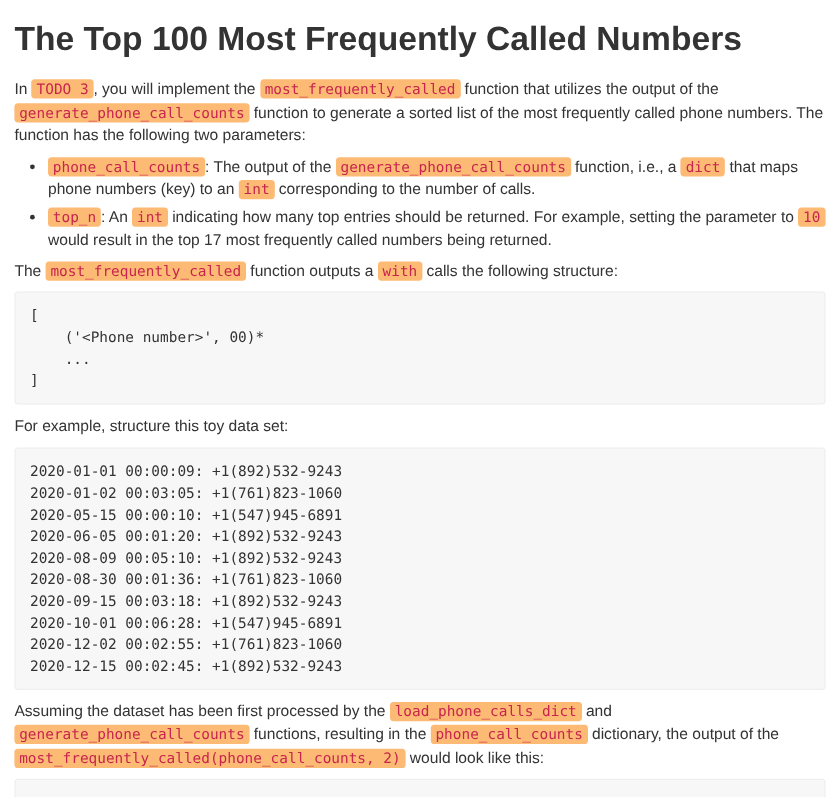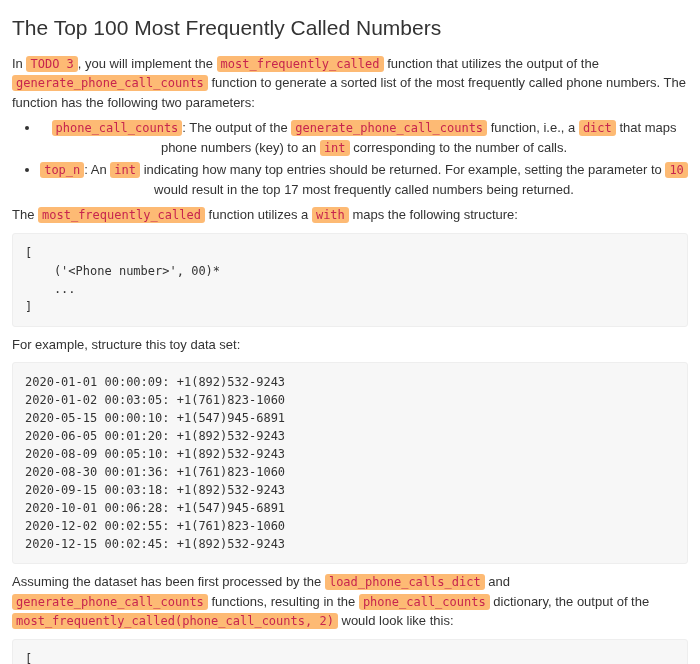--- a/index.html
+++ b/index.html
@@ -6,28 +6,28 @@
     font-family: "Segoe UI", "Helvetica Neue", Arial, sans-serif;
     font-size: 13px;
     color: #333;
     margin: 0;
     padding: 8px 12px;
     line-height: 1.5;
     background: #fff;
     width: 676px;
   }
   h2.title {
-    font-weight: 400;
-    font-size: 21px;
+    font-weight: 700;
+    font-size: 28px;
     margin: 4px 0 10px 0;
     color: #333;
   }
   p { margin: 6px 0; }
   .kw { background:#fdba74; color:#c7254e; font-family:"Consolas","Menlo",monospace; font-size:12px; padding:1px 4px; border-radius:3px;}
-  ul { margin: 6px 0 6px 0; padding-left: 28px; text-align: center; }
+  ul { margin: 6px 0 6px 0; padding-left: 28px; }
   li { margin: 3px 0; }
   pre.block {
     font-family: "Consolas","Menlo",monospace;
     font-size: 12px;
     background: #f7f7f7;
     color: #333;
     padding: 10px 12px;
     margin: 8px 0;
     border: 1px solid #eee;
     border-radius: 3px;
@@ -47,21 +47,21 @@
 <ul>
   <li>
     <code class="kw">phone_call_counts</code><span>: The output of the </span><code class="kw">generate_phone_call_counts</code><span> function, i.e., a </span><code class="kw">dict</code><span> that maps phone numbers (key) to an </span><code class="kw">int</code><span> corresponding to the number of calls.</span>
   </li>
   <li>
     <code class="kw">top_n</code><span>: An </span><code class="kw">int</code><span> indicating how many top entries should be returned. For example, setting the parameter to </span><code class="kw">10</code><span> would result in the top 17 most frequently called numbers being returned.</span>
   </li>
 </ul>
 
 <p>
-  <span>The </span><code class="kw">most_frequently_called</code><span> function utilizes a </span><code class="kw">with</code><span> maps the following structure:</span>
+  <span>The </span><code class="kw">most_frequently_called</code><span> function outputs a </span><code class="kw">with</code><span> calls the following structure:</span>
 </p>
 
 <pre class="block">[
     ('&lt;Phone number&gt;', 00)*
     ...
 ]</pre>
 
 <p>For example, structure this toy data set:</p>
 
 <pre class="block">2020-01-01 00:00:09: +1(892)532-9243

